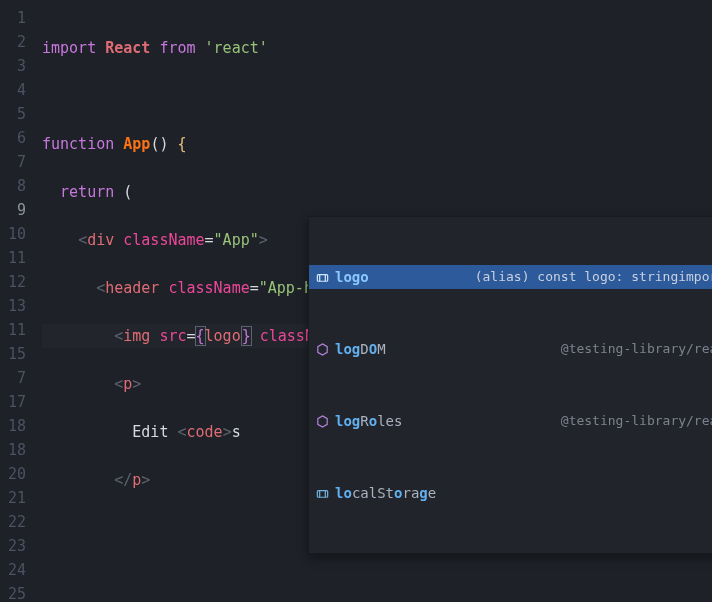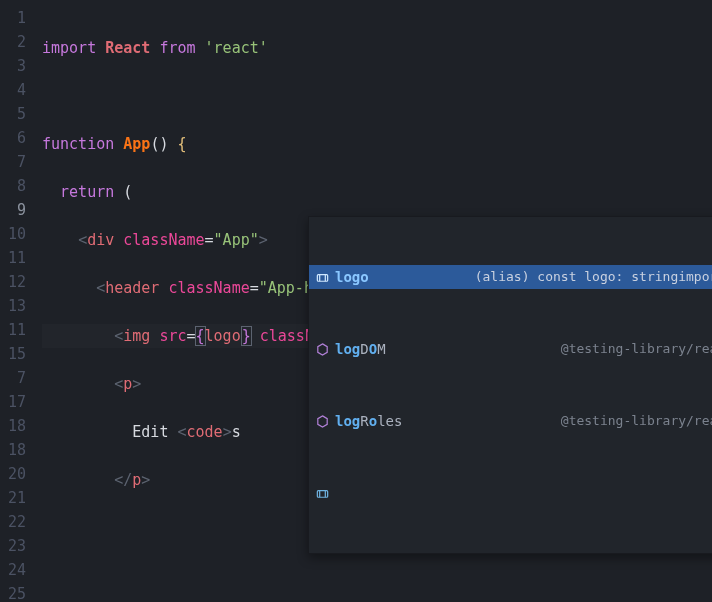--- a/index.html
+++ b/index.html
@@ -199,18 +199,19 @@
         <span class="suggest-label"><span class="match">l</span><span class="match">og</span><span>R</span><span class="match">o</span><span>les</span></span>
         <span class="suggest-detail">@testing-library/react</span>
       </div>
       <div class="suggest-row">
         <span class="suggest-icon icon-var">
           <svg width="15" height="15" viewBox="0 0 16 16" fill="none" stroke-width="1.3">
               <rect x="2.5" y="5" width="11" height="7" rx="1"></rect>
               <path d="M5 5v7M11 5v7"></path>
             </svg>
         </span>
+        <span class="suggest-label"><span class="match">l</span><span class="match">o</span><span>calSt</span><span class="match">o</span><span>ra</span><span class="match">g</span><span>e</span></span>
         <span class="suggest-detail"></span>
       </div>
     </div>
 
   </div>
 </div>
 
 </body></html>

